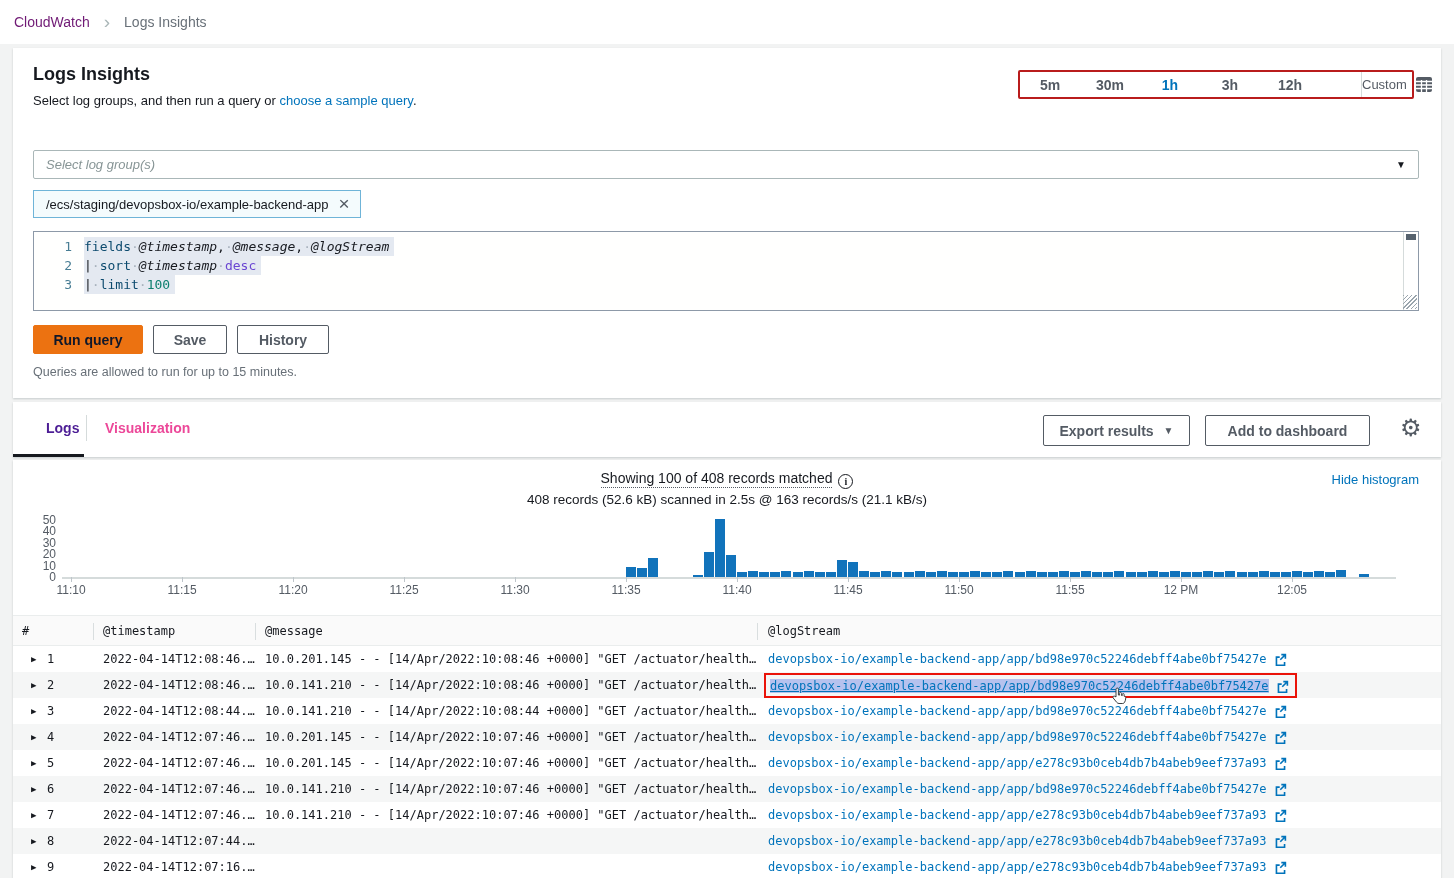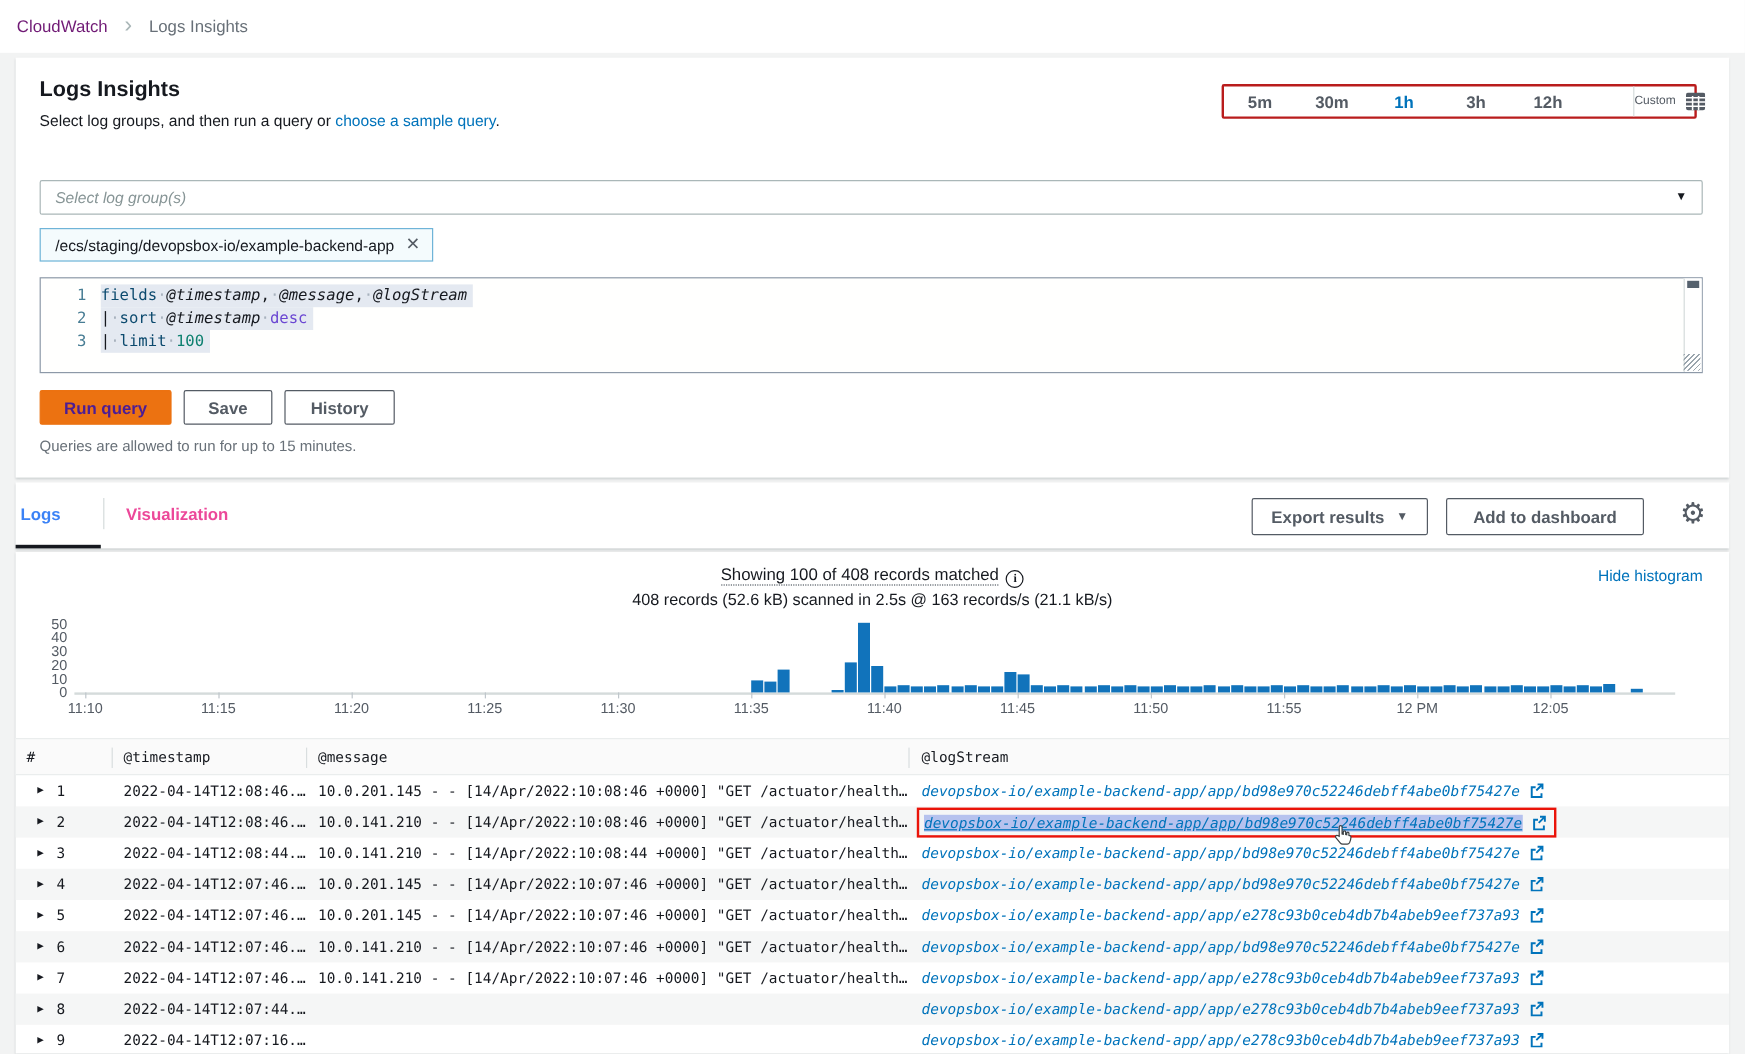--- a/index.html
+++ b/index.html
@@ -23,21 +23,21 @@
   .page-sub { position:absolute; left:20px; top:45px; font-size:13px; color:#16191f; }
   .page-sub a { color:#0073bb; text-decoration:none; cursor:pointer; }
 
   
   .time-range { position:absolute; left:1005px; top:22px; width:396px; height:29px;
     border:2px solid #b91c1c; border-radius:2px; display:flex; align-items:stretch; background:#fff; }
   .tr-item { flex:0 0 60px; display:flex; align-items:center; justify-content:center;
     font-size:14px; font-weight:bold; color:#545b64; cursor:pointer; }
   .tr-item.sel { color:#0073bb; }
   .tr-custom { flex:1; display:flex; align-items:center; justify-content:center; gap:9px;
-    border-left:1px solid #d5dbdb; font-size:10px; color:#545b64; cursor:pointer;margin-left:41px; }
+    border-left:1px solid #d5dbdb; font-size:13px; color:#545b64; cursor:pointer;margin-left:41px; }
 
   
   .log-group-select { position:absolute; left:20px; right:22px; top:102px; height:29px;
     border:1px solid #aab7b8; border-radius:2px; background:#fff; }
   .log-group-select input { width:100%; height:100%; border:0; outline:none; padding:0 30px 0 12px;
     font-size:13px; font-style:italic; color:#16191f; font-family:"Liberation Sans",sans-serif; background:transparent; }
   .log-group-select input::placeholder { color:#879596; opacity:1; }
   .lg-caret { position:absolute; right:12px; top:8px; font-size:10px; color:#16191f; }
 
   .log-group-tag { position:absolute; left:20px; top:142px; height:28px; display:inline-flex;
@@ -61,32 +61,32 @@
   .tk-ws  { color:#a8b2bd; }
   .ed-scrollbar { position:absolute; right:0; top:0; bottom:0; width:15px; border-left:1px solid #d5dbdb; background:#fff; }
   .ed-thumb { position:absolute; left:2px; right:2px; top:2px; height:6px; background:#56626e; }
   .ed-resize { position:absolute; right:1px; bottom:1px; width:14px; height:14px; cursor:nwse-resize;
     background:repeating-linear-gradient(135deg,#9aa5ad 0 1px,transparent 1px 3px); }
 
   
   .btn { font-family:"Liberation Sans",sans-serif; font-size:14px; font-weight:bold;
     border-radius:2px; cursor:pointer; }
   .btn-run { position:absolute; left:20px; top:277px; width:110px; height:29px;
-    background:#ec7211; color:#4c1d95; border:1px solid #ec7211; }
+    background:#ec7211; color:#0f172a; border:1px solid #ec7211; }
   .btn-sec { position:absolute; top:277px; height:29px; background:#fff; color:#545b64;
     border:1px solid #545b64; }
   .btn-save { left:140px; width:74px; }
   .btn-history { left:224px; width:92px; }
   .query-note { position:absolute; left:20px; top:317px; font-size:12.5px; color:#687078; }
 
   
   .panel-tabs { display:block; }
   .tab { position:absolute; top:0; height:52px; display:flex; align-items:center;
     font-size:14px; font-weight:bold; cursor:pointer; }
-  .tab-logs { left:4px; color:#3b82f6; }
+  .tab-logs { left:33px; color:#4c1d95; }
   .tab-viz { left:92px; color:#ec4899; }
   .tab-divider { position:absolute; left:73px; top:13px; height:26px; width:1px; background:#d5dbdb; }
   .tab-underline { position:absolute; left:0; top:52px; width:71px; height:3px; background:#16191f; }
   .btn-export { position:absolute; left:1030px; top:13px; width:147px; height:31px;
     display:flex; align-items:center; justify-content:center; gap:10px; background:#fff;
     color:#545b64; border:1px solid #545b64; }
   .btn-adddash { position:absolute; left:1192px; top:13px; width:165px; height:31px;
     background:#fff; color:#545b64; border:1px solid #545b64; }
   .caret-sm { font-size:10px; }
   .gear { position:absolute; left:1387px; top:12px; font-size:24px; color:#545b64; cursor:pointer; }
@@ -114,21 +114,21 @@
   .thead { position:relative; height:31px; background:#fafafa;
     border-top:1px solid #eaeded; border-bottom:1px solid #eaeded; }
   .th { position:absolute; top:8px; color:#16191f; }
   .th-div { position:absolute; top:7px; height:17px; width:1px; background:#d9dedf; }
   .trow { position:relative; height:26px; }
   .trow.even { background:#f5f6f6; }
   .r-arrow { position:absolute; left:18px; top:8px; font-size:9px; color:#16191f; cursor:pointer; }
   .r-num { position:absolute; left:34px; top:6px; }
   .r-ts { position:absolute; left:90px; top:6px; width:152px; white-space:pre; overflow:hidden; }
   .r-msg { position:absolute; left:252px; top:6px; width:494px; white-space:pre; overflow:hidden; }
-  .r-stream { position:absolute; left:755px; top:6px; white-space:pre; display:flex; gap:7px;font-style:italic; }
+  .r-stream { position:absolute; left:755px; top:6px; white-space:pre; display:flex; align-items:center; gap:7px; }
   .r-stream a { color:#0073bb; text-decoration:none; cursor:pointer; }
   .r-stream svg { flex:0 0 auto; }
   .trow.hl .r-stream { left:751px; top:1px; padding:4px 6px 3px 4px; border:2px solid #ea1309; }
   .trow.hl .r-stream a { background:#b6c2ee; text-decoration:underline; }
   .hand-cursor { position:absolute; left:344px; top:12px; }
 </style>
 </head>
 <body>
 
 <div class="breadcrumb-bar">

